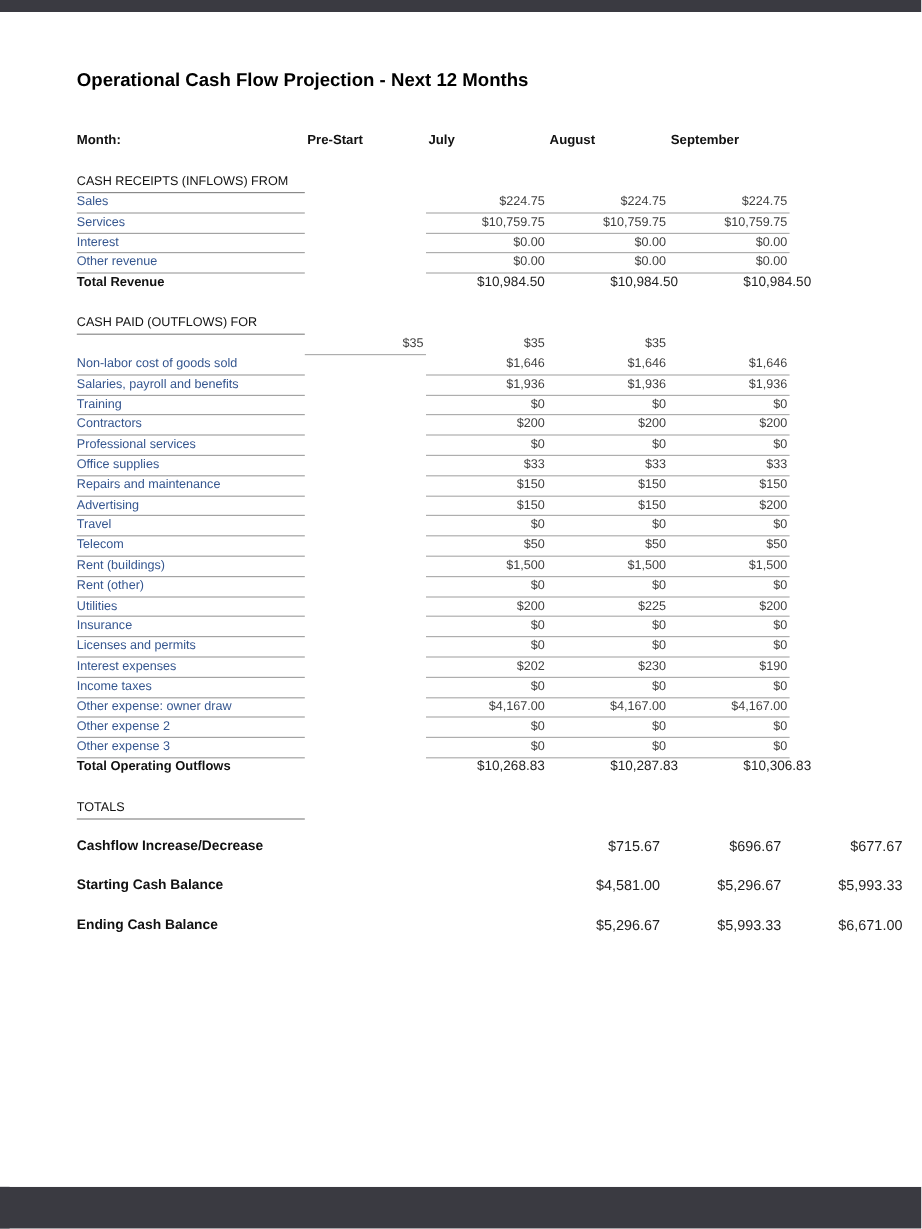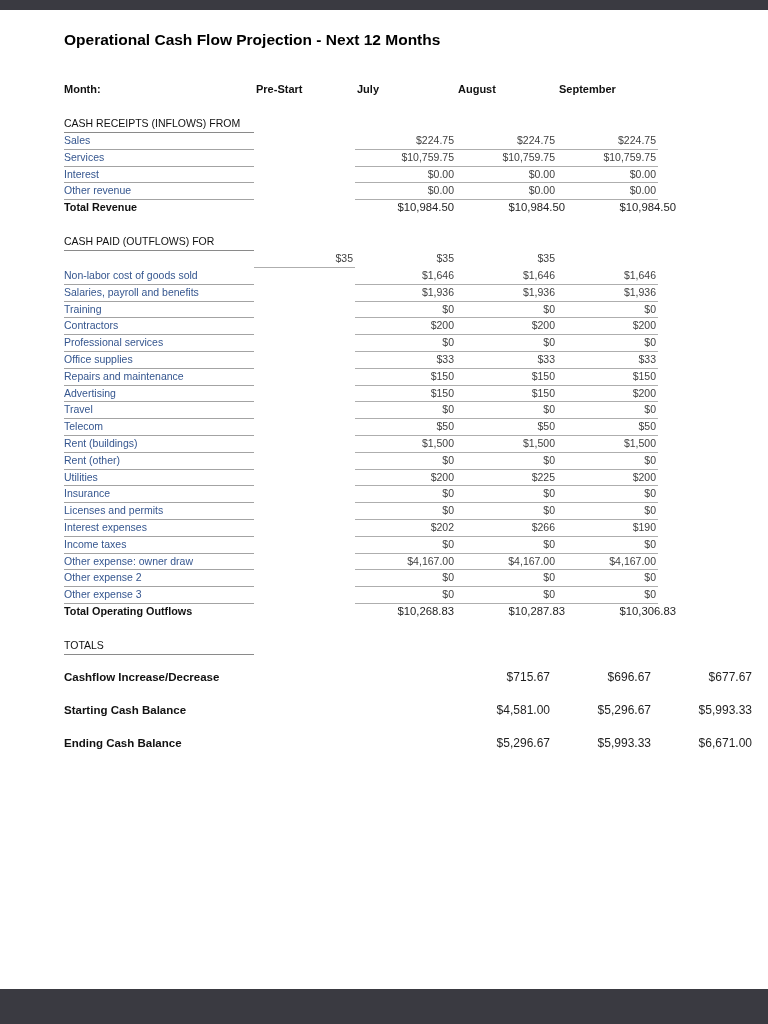--- a/index.html
+++ b/index.html
@@ -8,21 +8,21 @@
     background: #ffffff;
     font-family: "Liberation Sans", sans-serif;
     overflow: hidden;
   }
   .viewer { position: relative; width: 768px; height: 1024px; background: #fff; overflow: hidden; }
   .edge { position: absolute; background: #3a3a41; }
   .edge.top    { left: 0; top: 0;     width: 768px; height: 10px; }
   .edge.left   { left: 0; top: 853px; width: 8px;   height: 171px; }
   .edge.bottom { left: 0; top: 989px; width: 768px; height: 35px; }
 
-  .page { position: absolute; left: 0; top: 10px; width: 768px; height: 979px; background: #fff; padding: 20px 0 0 64px; }
+  .page { position: absolute; left: 0; top: 10px; width: 768px; height: 979px; background: #fff; padding: 48px 0 0 64px; }
 
   .title { font-size: 15.5px; line-height: 19px; font-weight: bold; color: #000; margin-bottom: 31px; }
 
   .grid { display: grid; grid-template-columns: 190px 101px 303px; width: 594px; }
   .vals { display: grid; grid-template-columns: 101px 101px 101px; }
 
   .cell { font-size: 10.5px; line-height: 16.8px; white-space: nowrap; }
   .label { color: #35568F; }
   .val { text-align: right; padding-right: 2px; color: #3f3f3f; }
 
@@ -265,21 +265,21 @@
             <div class="cell val">$0</div>
             <div class="cell val">$0</div>
             <div class="cell val">$0</div>
           </div>
         </div>
         <div class="grid row ">
           <div class="cell label">Interest expenses</div>
           <div class="cell val"></div>
           <div class="vals">
             <div class="cell val">$202</div>
-            <div class="cell val">$266</div>
+            <div class="cell val">$230</div>
             <div class="cell val">$190</div>
           </div>
         </div>
         <div class="grid row ">
           <div class="cell label">Income taxes</div>
           <div class="cell val"></div>
           <div class="vals">
             <div class="cell val">$0</div>
             <div class="cell val">$0</div>
             <div class="cell val">$0</div>

